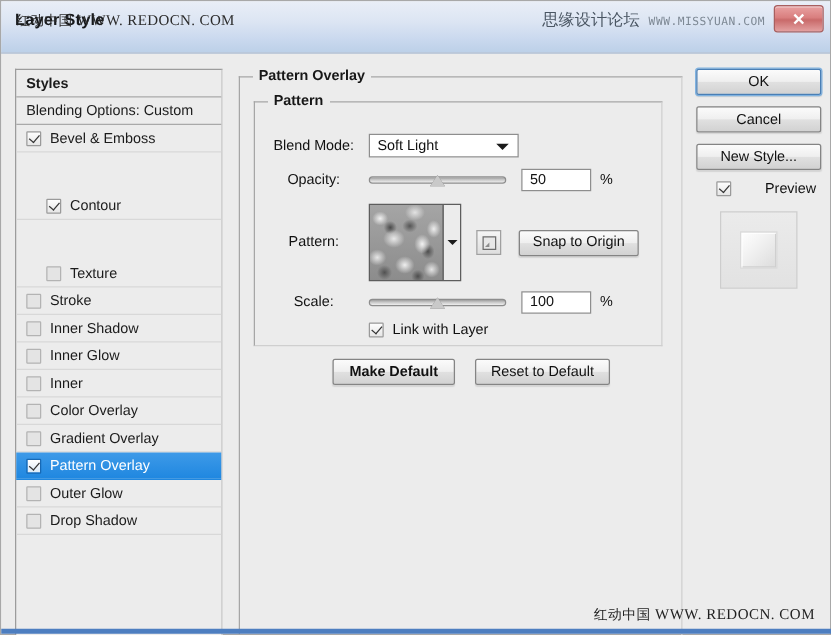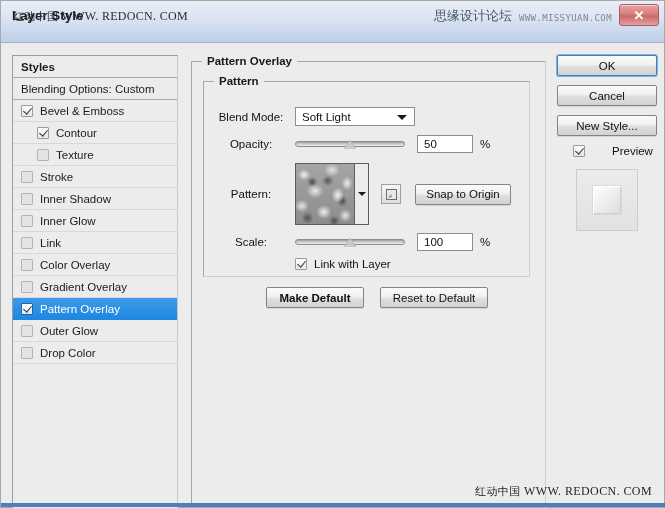--- a/index.html
+++ b/index.html
@@ -130,21 +130,21 @@
     display: flex;
     align-items: center;
     padding-left: 8px;
     border-bottom: 1px solid #d8d8d8;
     box-sizing: border-box;
     font-size: 11.5px;
     color: #1b1b1b;
   }
   .styles-row.header { border-bottom: 1px solid #a9a9a9; font-weight: bold; }
   .styles-row.blending { border-bottom: 1px solid #a9a9a9; }
-  .styles-row.indent { padding-left: 24px; }
+  .styles-row.indent { padding-left: 24px; margin-top: 32px; }
   .styles-row.selected {
     background: linear-gradient(to bottom, #3e9ae8 0%, #1f87e0 100%);
     color: #ffffff;
     border-bottom-color: #1f87e0;
   }
   .styles-fill { flex: 1; }
 
   
   .cb {
     width: 12px;
@@ -467,41 +467,41 @@
       <div class="styles-row">
         <span class="cb dim"></span>
         <span>Inner Shadow</span>
       </div>
       <div class="styles-row">
         <span class="cb dim"></span>
         <span>Inner Glow</span>
       </div>
       <div class="styles-row">
         <span class="cb dim"></span>
-        <span>Link</span>
+        <span>Inner</span>
       </div>
       <div class="styles-row">
         <span class="cb dim"></span>
         <span>Color Overlay</span>
       </div>
       <div class="styles-row">
         <span class="cb dim"></span>
         <span>Gradient Overlay</span>
       </div>
       <div class="styles-row selected">
         <span class="cb checked"></span>
         <span>Pattern Overlay</span>
       </div>
       <div class="styles-row">
         <span class="cb dim"></span>
         <span>Outer Glow</span>
       </div>
       <div class="styles-row">
         <span class="cb dim"></span>
-        <span>Drop Color</span>
+        <span>Drop Shadow</span>
       </div>
       <div class="styles-fill"></div>
     </div>
 
     <div class="main-area">
       <fieldset class="grp" id="grp-overlay">
         <legend>Pattern Overlay</legend>
       </fieldset>
 
       <fieldset class="grp" id="grp-pattern">

